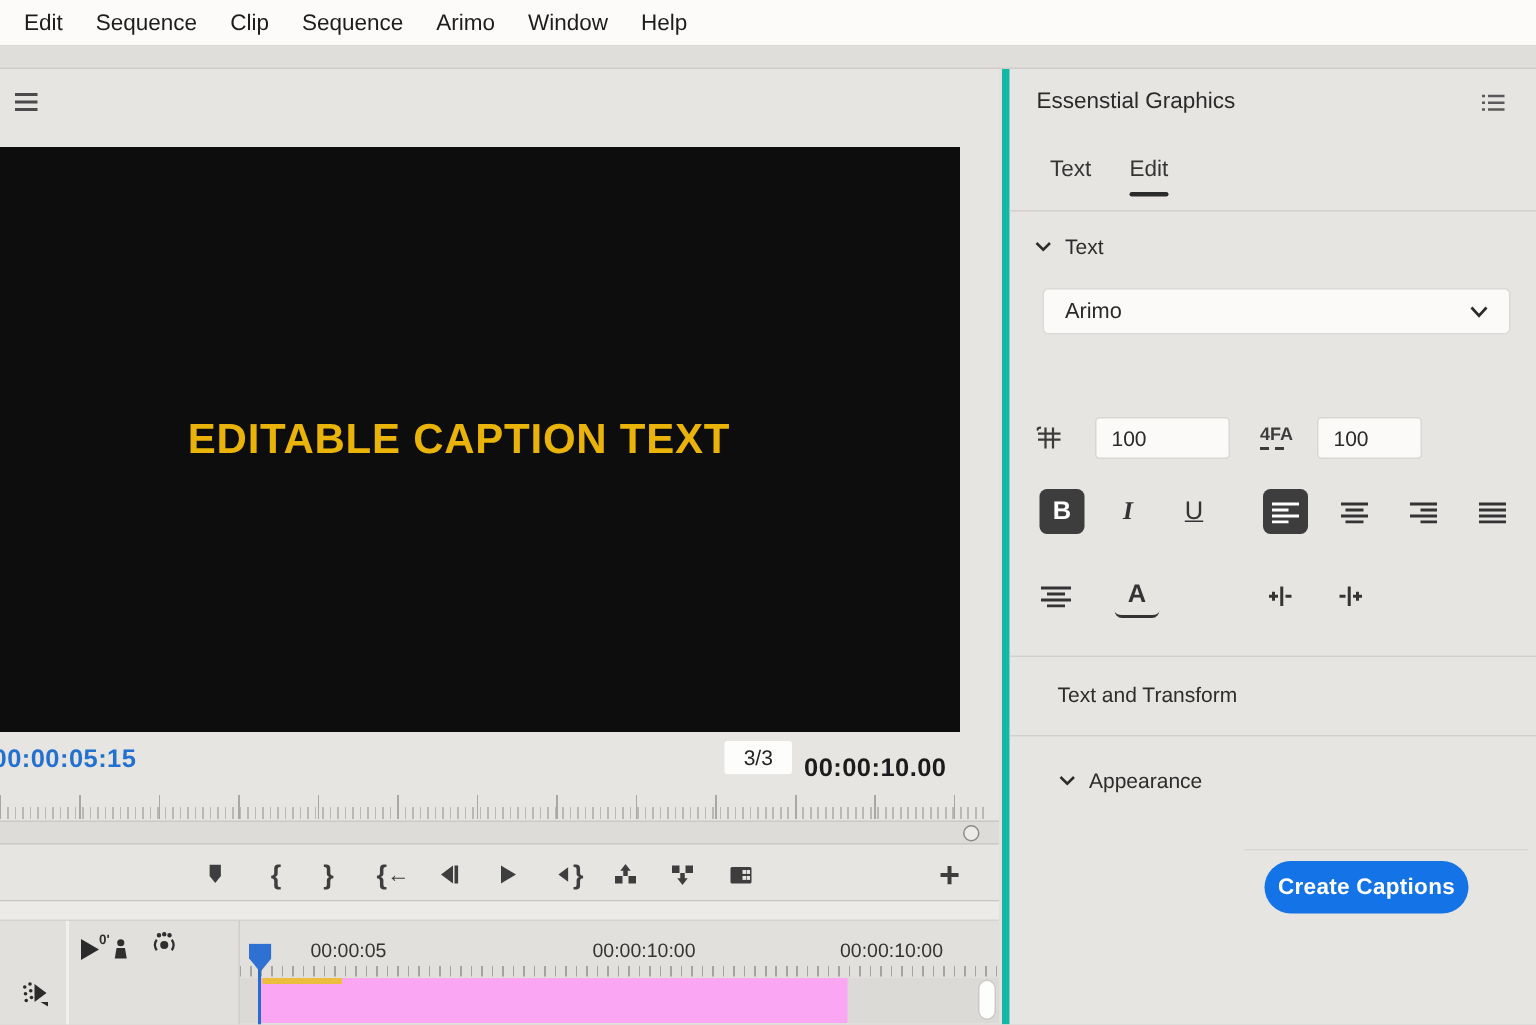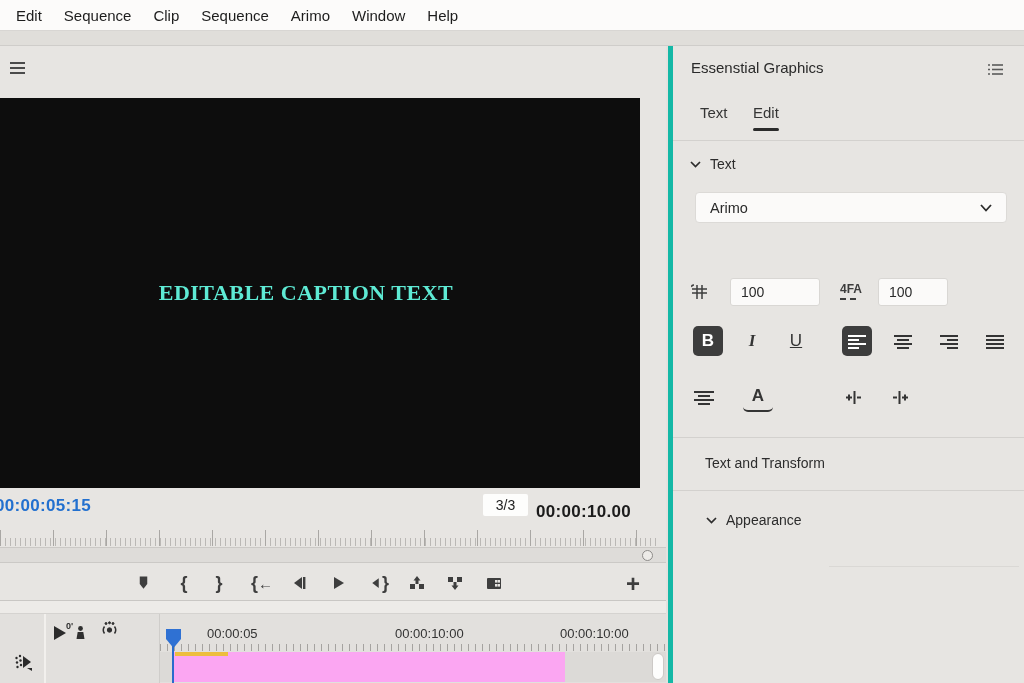--- a/index.html
+++ b/index.html
@@ -19,22 +19,22 @@
     background:#e0ded b; background:#e0deda; border-bottom:1px solid #cfcdca; }
 
   
   .program { position:absolute; left:0; top:46px; width:666px; height:554px;
     background:#e7e5e2; }
   .hamburger { position:absolute; left:10px; top:16px; width:15px; height:12px;
     display:flex; flex-direction:column; justify-content:space-between; }
   .hamburger i { display:block; height:2px; background:#4b4b4b; }
   .monitor { position:absolute; left:0; top:52px; width:640px; height:390px;
     background:#0d0d0d; display:flex; align-items:center; justify-content:center; }
-  .caption { color:#5eead4; font-weight:700; font-size:22px; letter-spacing:.5px;
-    transform:translateX(-14px); white-space:nowrap;font-family:Liberation Serif, serif; }
+  .caption { color:#eab308; font-weight:700; font-size:28px; letter-spacing:.5px;
+    transform:translateX(-14px); white-space:nowrap; }
   .tc-row { position:absolute; left:0; top:442px; width:666px; height:34px; }
   .tc-cur { position:absolute; left:-5px; top:8px; font-size:17px; font-weight:700;
     color:#2270cf; letter-spacing:.3px; }
   .clip-box { position:absolute; left:483px; top:6px; width:45px; height:22px;
     background:#fdfdfc; border-radius:2px; display:flex; align-items:center;
     justify-content:center; font-size:14px; color:#222; }
   .tc-dur { position:absolute; left:536px; top:14px; font-size:17px; font-weight:700;
     color:#1b1b1b; letter-spacing:.3px; }
   .ruler { position:absolute; left:0; top:482px; width:660px; height:18px;
     background-image:
@@ -352,20 +352,21 @@
     <div class="hdiv d3"></div>
 
     <div class="sec sec-appear">
       <svg class="chev" width="11" height="7" viewBox="0 0 11 7" fill="none" stroke="#2c2c2c" stroke-width="1.7">
           <polyline points="1,1 5.5,5.5 10,1"></polyline>
         </svg>
       <span>Appearance</span>
     </div>
 
     <div class="hdiv d4"></div>
+    <button class="create-btn">Create Captions</button>
   </aside>
 
   <section class="tl">
     <div class="tl-header"></div>
     <div class="tl-leftcol"></div>
     <div class="tl-tools"></div>
 
     <span class="tl-play">
       <svg width="15" height="16" viewBox="0 0 15 16">
           <path d="M2 1l12 7-12 7z" fill="currentColor"></path>

